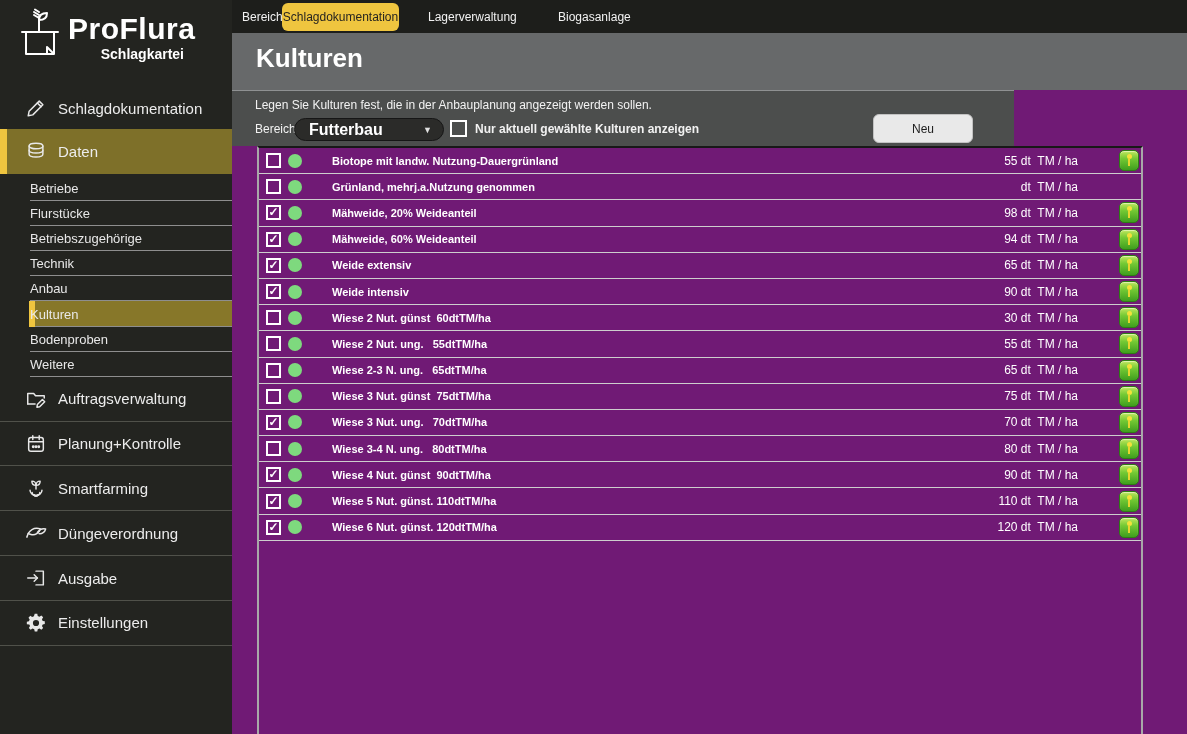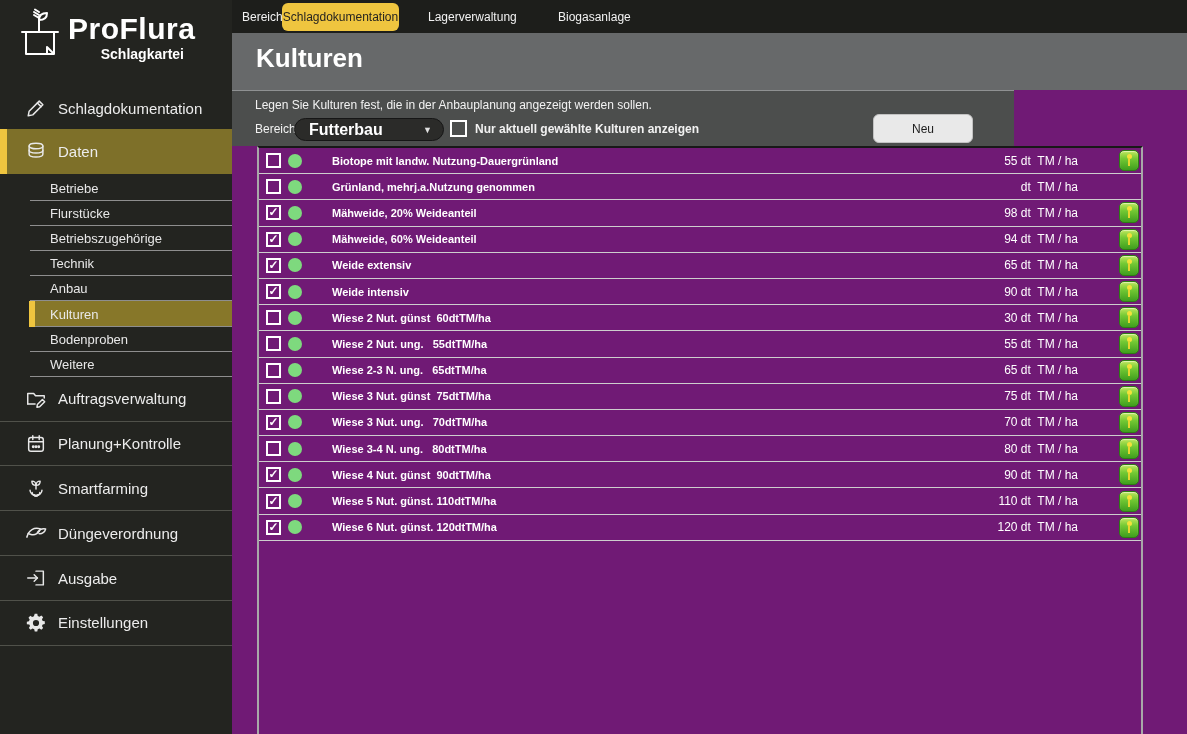--- a/index.html
+++ b/index.html
@@ -14,21 +14,21 @@
   .logo-name { position:absolute; left:68px; top:12px; font-size:30px; font-weight:bold; color:#ffffff; letter-spacing:0.5px; }
   .logo-sub { position:absolute; left:68px; top:46px; width:116px; text-align:right; font-size:14px; font-weight:bold; color:#ffffff; }
 
   .nav-item { position:relative; display:flex; align-items:center; padding-left:25px; height:42px; color:#ececec; font-size:15px; cursor:pointer; }
   .nav-item .nico { width:22px; height:22px; margin-right:11px; flex:0 0 22px; }
   .nav-item.active { background:#7e7029; height:45px; }
   .nav-item.active::before { content:''; position:absolute; left:0; top:0; bottom:0; width:7px; background:#efc53f; }
   .bottom-item { height:44.85px; border-bottom:1px solid #50514a; }
 
   .sub-list { padding-top:2px; }
-  .sub-item { position:relative; height:25.1px; display:flex; align-items:center; padding-left:50px; font-size:13px; color:#e8e8e8; cursor:pointer; }
+  .sub-item { position:relative; height:25.1px; display:flex; align-items:center; padding-left:30px; font-size:13px; color:#e8e8e8; cursor:pointer; }
   .sub-item .subline { position:absolute; left:30px; right:0; bottom:0; height:1px; background:#8e8e8e; }
   .sub-item.active::before { content:''; position:absolute; left:29px; right:0; top:0; bottom:0; background:#877729; }
   .sub-item.active::after { content:''; position:absolute; left:29px; top:0; bottom:0; width:6px; background:#efc53f; }
   .sub-item span { position:relative; z-index:2; }
 
   
   .topbar { position:absolute; left:232px; top:0; width:955px; height:33px; background:#1d1e1b; }
   .tab { position:absolute; top:0; height:33px; display:flex; align-items:center; color:#f2f2f2; font-size:12px; cursor:pointer; }
   .tab.active { top:3px; height:28px; background:#efc53f; color:#262420; border-radius:6px; justify-content:center; }
 

